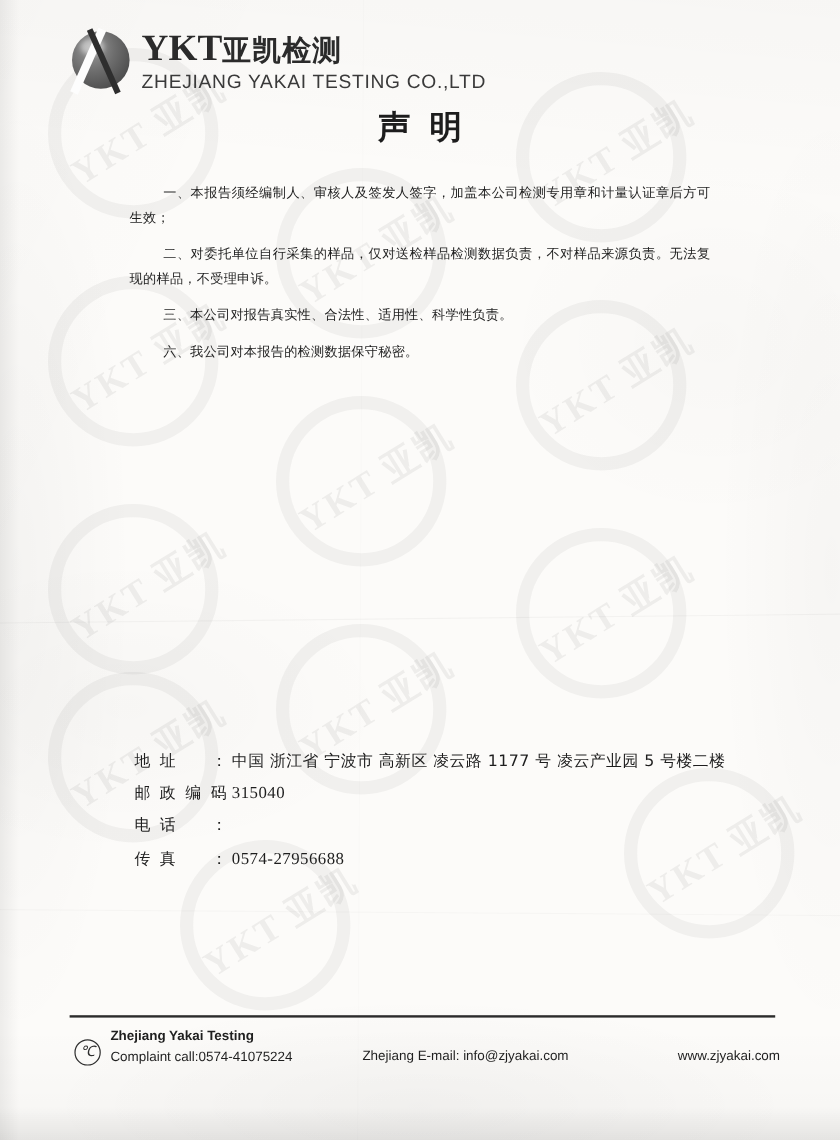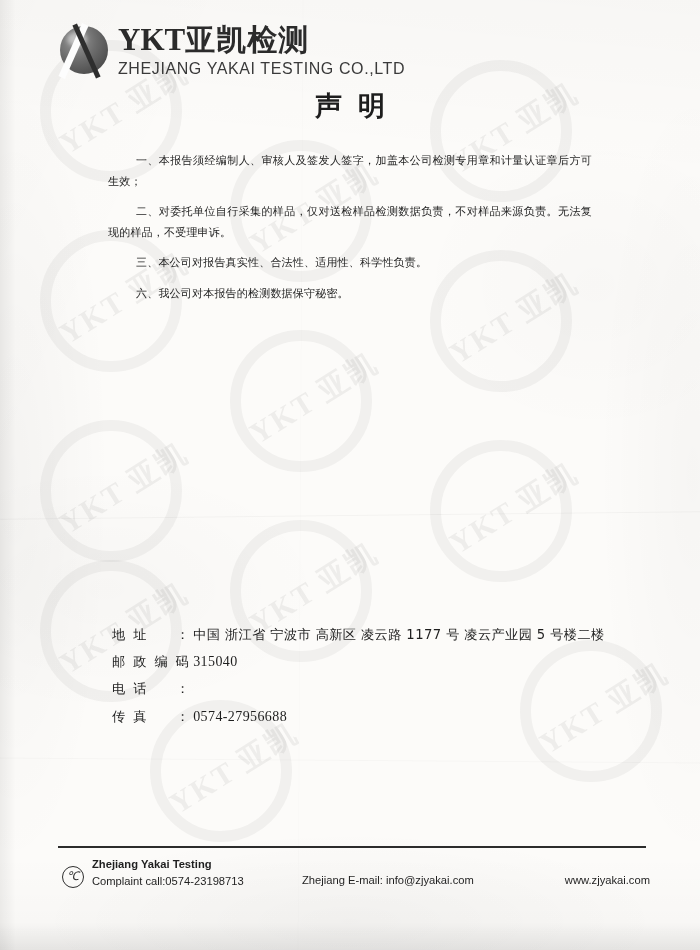--- a/index.html
+++ b/index.html
@@ -120,21 +120,21 @@
     font-family: "Liberation Serif", serif;
     font-size: 31px;
     font-weight: bold;
     color: #2b2b2b;
     letter-spacing: 0px;
     line-height: 1.06;
     white-space: nowrap;
   }
   .logo-line1 .cn {
     font-family: "DejaVu Sans", sans-serif;
-    font-size: 30px;
+    font-size: 24px;
     letter-spacing: 1px;
   }
   .logo-line2 {
     font-family: "Liberation Sans", sans-serif;
     font-size: 16px;
     color: #3a3a3a;
     letter-spacing: 0.6px;
     margin-top: 3px;
     white-space: nowrap;
   }
@@ -358,21 +358,21 @@
         <span class="contact-sep">：</span>
         <span class="contact-value latin">0574-27956688</span>
       </div>
     </div>
 
   <div class="footer-rule"></div>
   <div class="footer">
     <div class="footer-badge">℃</div>
     <div class="footer-left">
       <div class="l1">Zhejiang Yakai Testing</div>
-      <div class="l2">Complaint call:0574-23198713</div>
+      <div class="l2">Complaint call:0574-41075224</div>
     </div>
     <div class="footer-center">Zhejiang E-mail: info@zjyakai.com</div>
     <div class="footer-right">www.zjyakai.com</div>
   </div>
 
   <div class="edge-shade-bottom"></div>
   <div class="edge-shade-left"></div>
 </div>
 
 </body></html>

